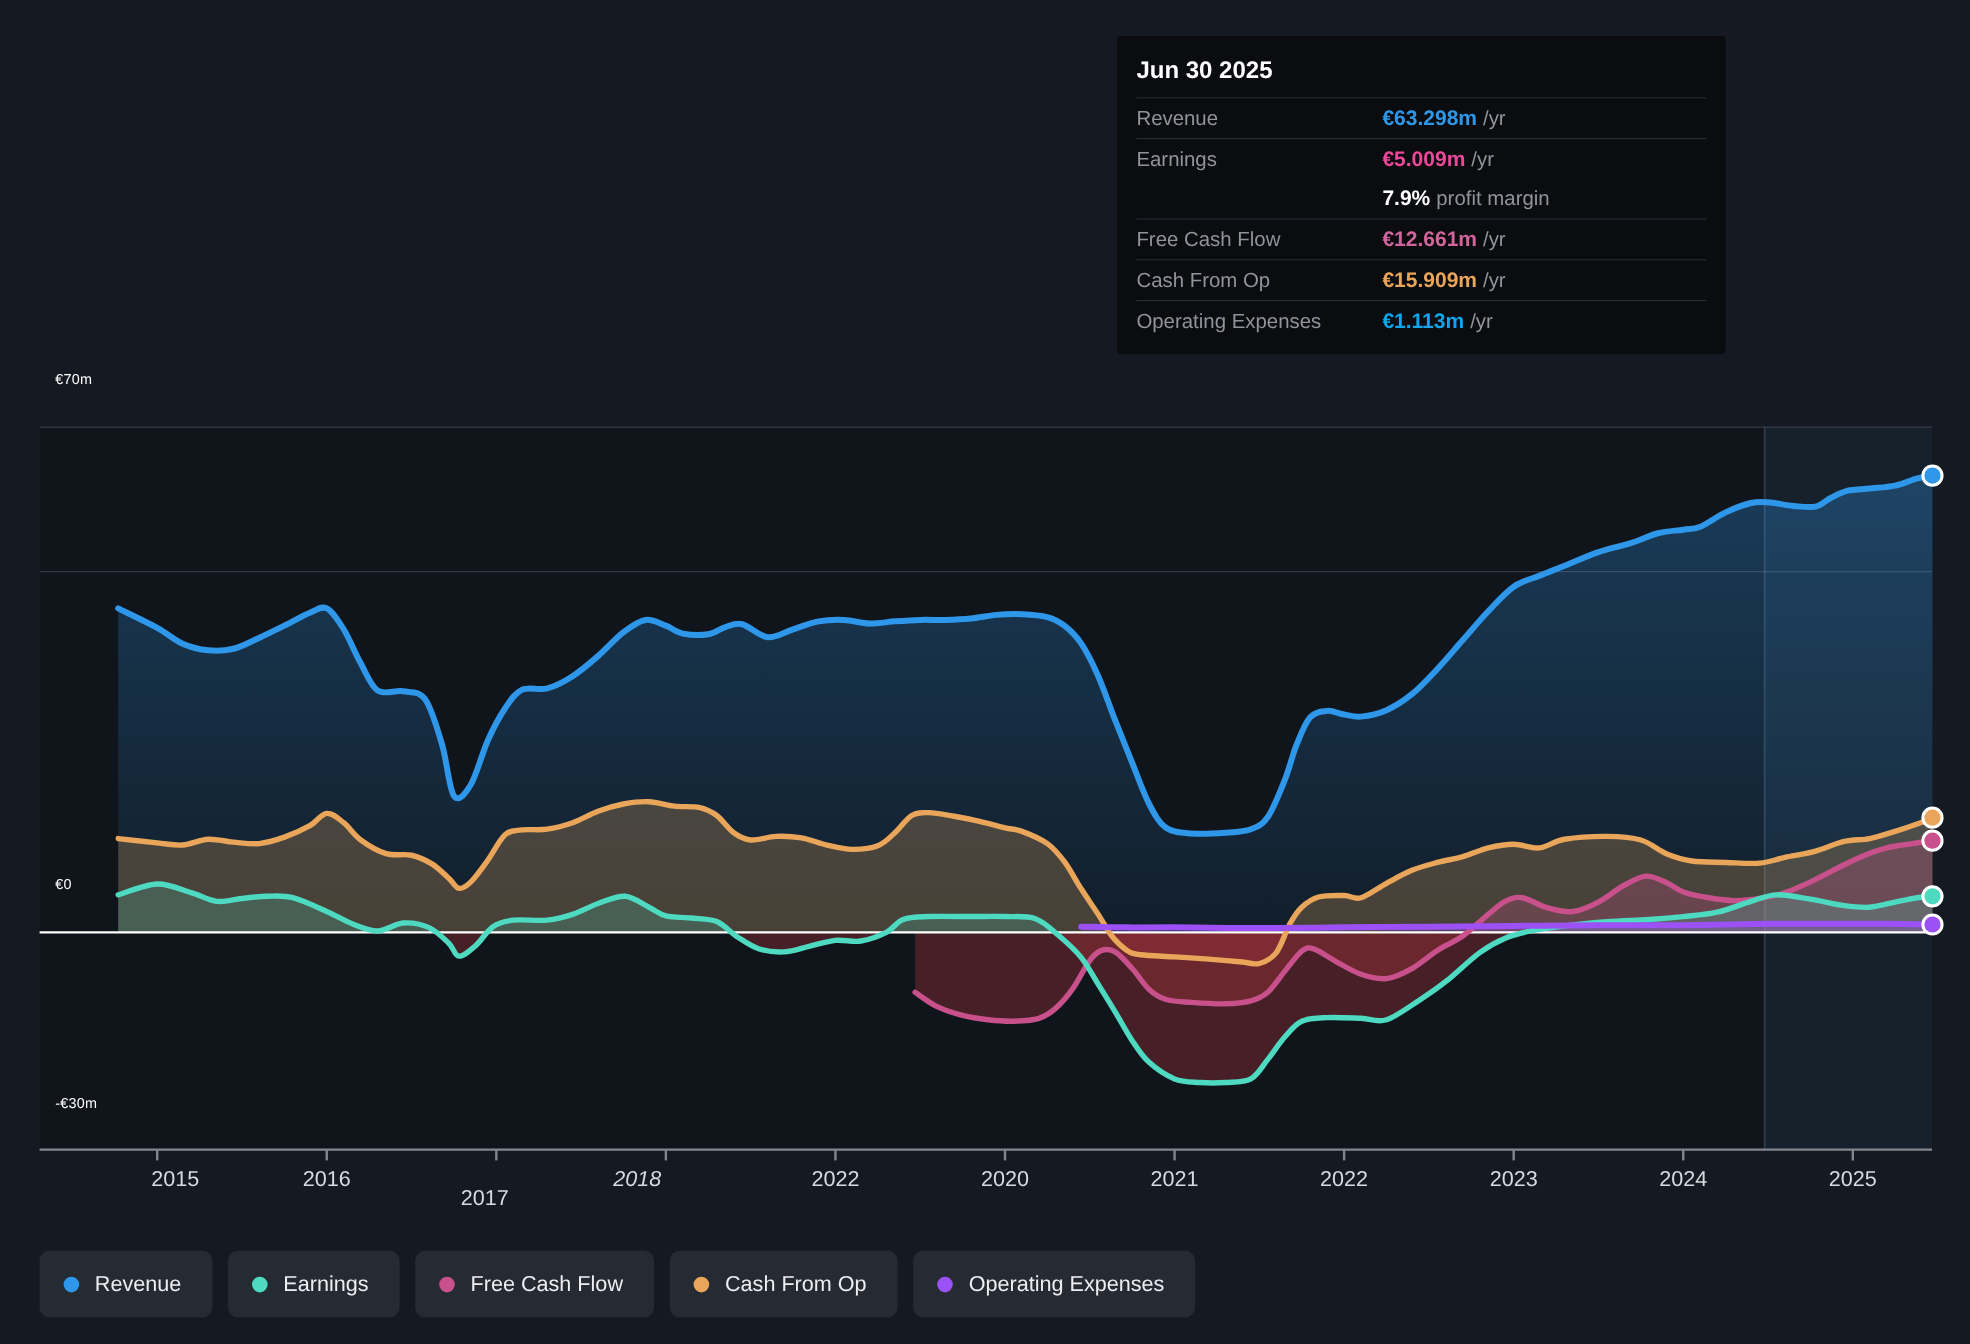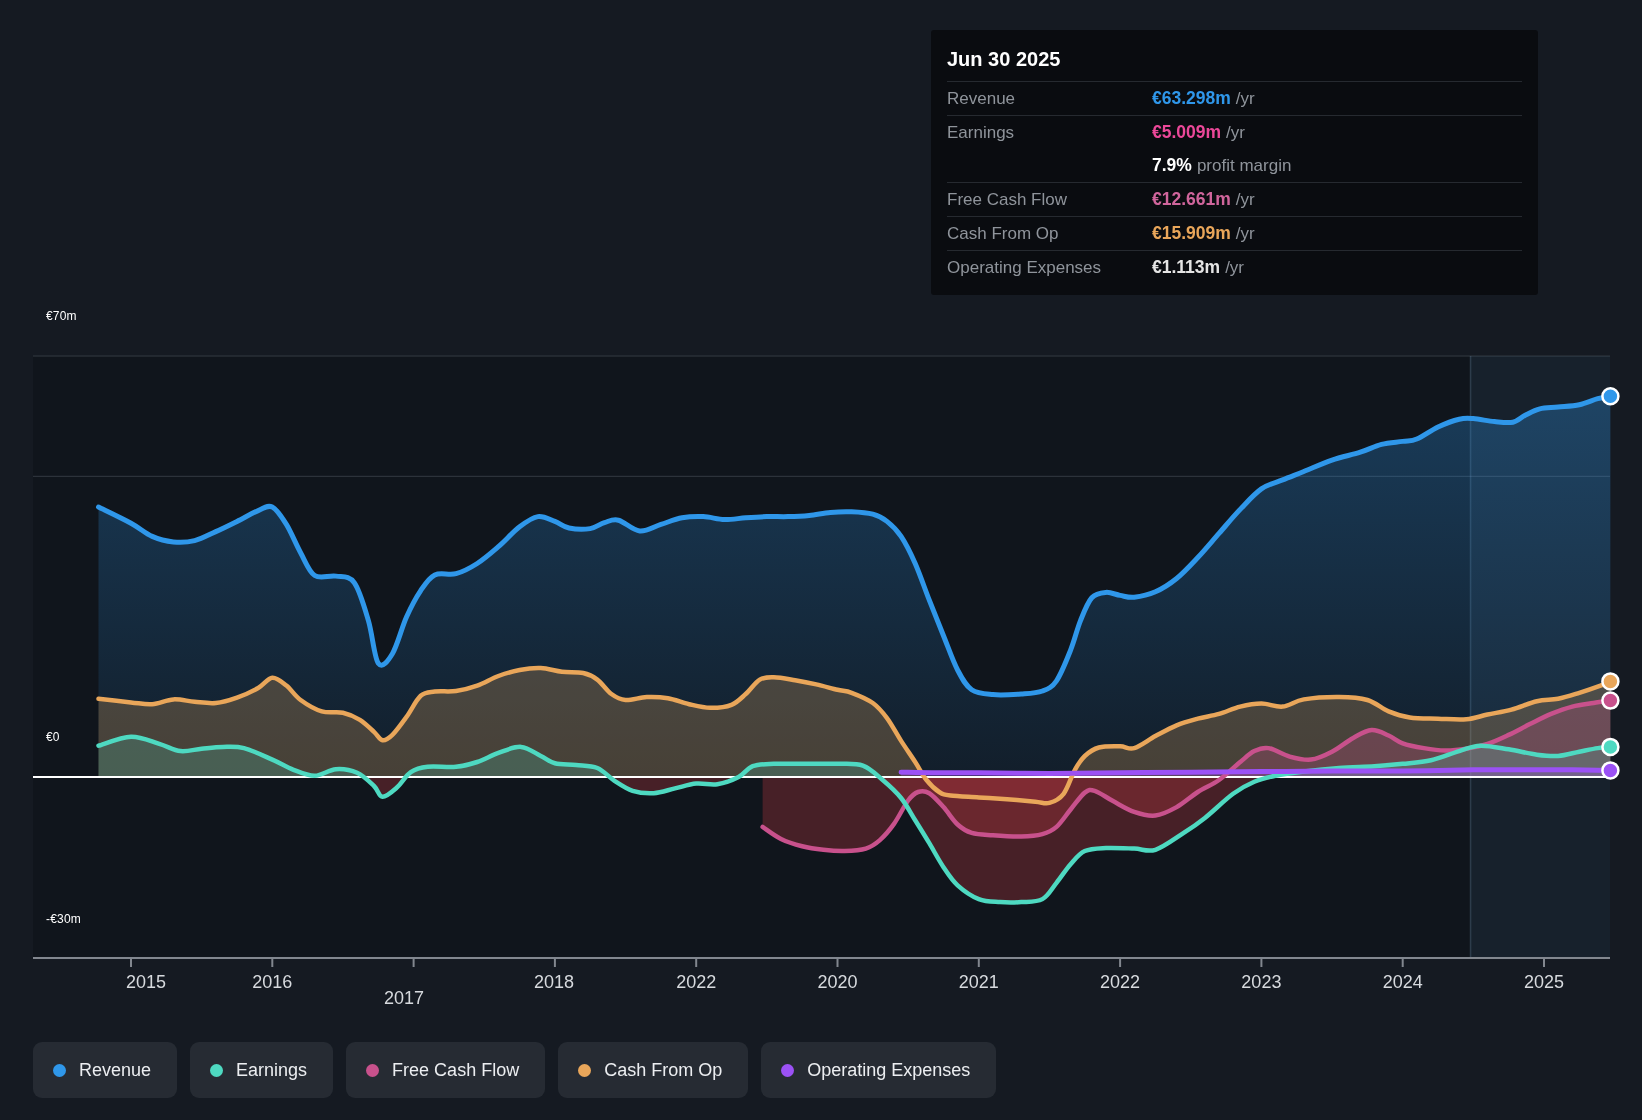--- a/index.html
+++ b/index.html
@@ -2,21 +2,21 @@
 <html><head>
 <meta charset="utf-8">
 <style>
   html,body{margin:0;padding:0;background:#151a22;}
   .stage{position:relative;width:1642px;height:1120px;background:#151a22;
          font-family:"Liberation Sans",sans-serif;overflow:hidden;}
   svg{position:absolute;left:0;top:0;}
   .ylab{position:absolute;color:#ffffff;font-size:12px;letter-spacing:.2px;}
   .xlab{position:absolute;top:972px;width:56px;text-align:center;color:#d7dade;font-size:18px;}
   
-  .panel{position:absolute;left:931px;top:30px;width:607px;height:265px;background:#0a0c10;
+  .panel{position:absolute;left:931px;top:30px;width:507px;height:265px;background:#0a0c10;
          border-radius:3px;padding:12px 16px 0 16px;box-sizing:border-box;}
   .ptitle{color:#ffffff;font-size:20px;font-weight:700;padding:6px 0 10px 0;}
   .trow{display:grid;grid-template-columns:205px 1fr;align-items:center;height:33px;
         border-top:1px solid #262a30;}
   .trow.nosep{border-top:none;}
   .tlabel{color:#8f949b;font-size:17px;}
   .tval b{font-size:17.5px;font-weight:700;}
   .tsuf{color:#8f949b;font-size:17px;margin-left:5px;}
   .white{color:#ffffff;}
   
@@ -88,21 +88,21 @@
     </svg>
 
   <div class="ylab" style="left:46px;top:309px;">€70m</div>
   <div class="ylab" style="left:46px;top:730px;">€0</div>
   <div class="ylab" style="left:46px;top:912px;">-€30m</div>
 
   <div>
     <span class="xlab" style="left: 103px; margin-left: 15px;">2015</span>
     <span class="xlab" style="left: 244.3px;">2016</span>
     <span class="xlab" style="left: 376px; margin-top: 16px;">2017</span>
-    <span class="xlab" style="left: 526px;">2018</span>
+    <span class="xlab" style="left: 503px; font-style: italic;">2018</span>
     <span class="xlab" style="left: 668.2px;">2022</span>
     <span class="xlab" style="left: 809.5px;">2020</span>
     <span class="xlab" style="left: 950.8px;">2021</span>
     <span class="xlab" style="left: 1092.1px;">2022</span>
     <span class="xlab" style="left: 1233.4px;">2023</span>
     <span class="xlab" style="left: 1374.7px;">2024</span>
     <span class="xlab" style="left: 1516px; text-align: center;">2025</span>
   </div>
 
   <div class="panel">
@@ -123,21 +123,21 @@
     <div class="trow">
       <span class="tlabel">Free Cash Flow</span>
       <span class="tval"><b style="color: rgb(208, 101, 156);">€12.661m</b><span class="tsuf">/yr</span></span>
     </div>
     <div class="trow">
       <span class="tlabel">Cash From Op</span>
       <span class="tval"><b style="color: rgb(233, 166, 90); margin-top: 24px;">€15.909m</b><span class="tsuf">/yr</span></span>
     </div>
     <div class="trow">
       <span class="tlabel">Operating Expenses</span>
-      <span class="tval"><b style="color: #e5e5e5;">€1.113m</b><span class="tsuf">/yr</span></span>
+      <span class="tval"><b style="color: #0ea5e9;">€1.113m</b><span class="tsuf">/yr</span></span>
     </div>
   </div>
 
   <div class="legend">
     <div class="chip">
       <span class="dot" style="background: rgb(47, 151, 234);"></span>
       <span>Revenue</span>
     </div>
     <div class="chip">
       <span class="dot" style="background: rgb(78, 217, 193);"></span>

